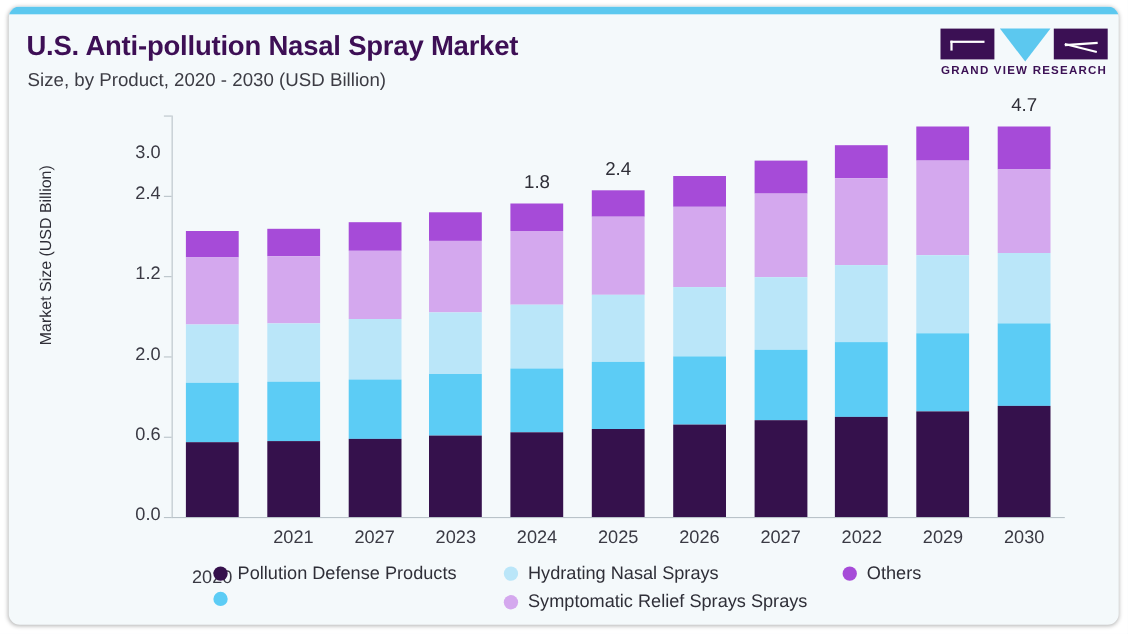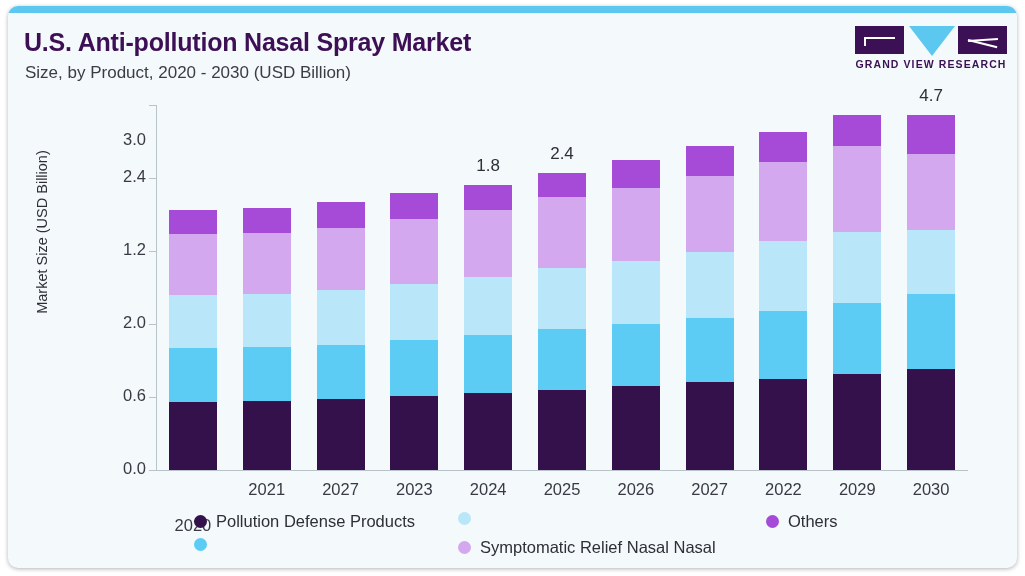--- a/index.html
+++ b/index.html
@@ -323,26 +323,27 @@
       </div>
   </div>
 
   <div id="legend">
       <div class="legend-item" style="left: 0px; top: 0px;">
         <span class="legend-dot" style="background: rgb(53, 17, 76);"></span>
         <span>Pollution Defense Products</span>
       </div>
       <div class="legend-item" style="left: 264px; top: 0px;">
         <span class="legend-dot" style="background: rgb(186, 230, 249);"></span>
+        <span>Hydrating Nasal Sprays</span>
       </div>
       <div class="legend-item" style="left: 572px; top: 0px;">
         <span class="legend-dot" style="background: rgb(166, 75, 216);"></span>
         <span>Others</span>
       </div>
       <div class="legend-item" style="left: 0px; top: 26px;">
         <span class="legend-dot" style="background: rgb(92, 204, 245);"></span>
       </div>
       <div class="legend-item" style="left: 264px; top: 26px;">
         <span class="legend-dot" style="background: rgb(212, 168, 238);"></span>
-        <span>Symptomatic Relief Nasal Nasal</span>
+        <span>Symptomatic Relief Sprays Sprays</span>
       </div>
     </div>
 </div>
 
 </body></html>

